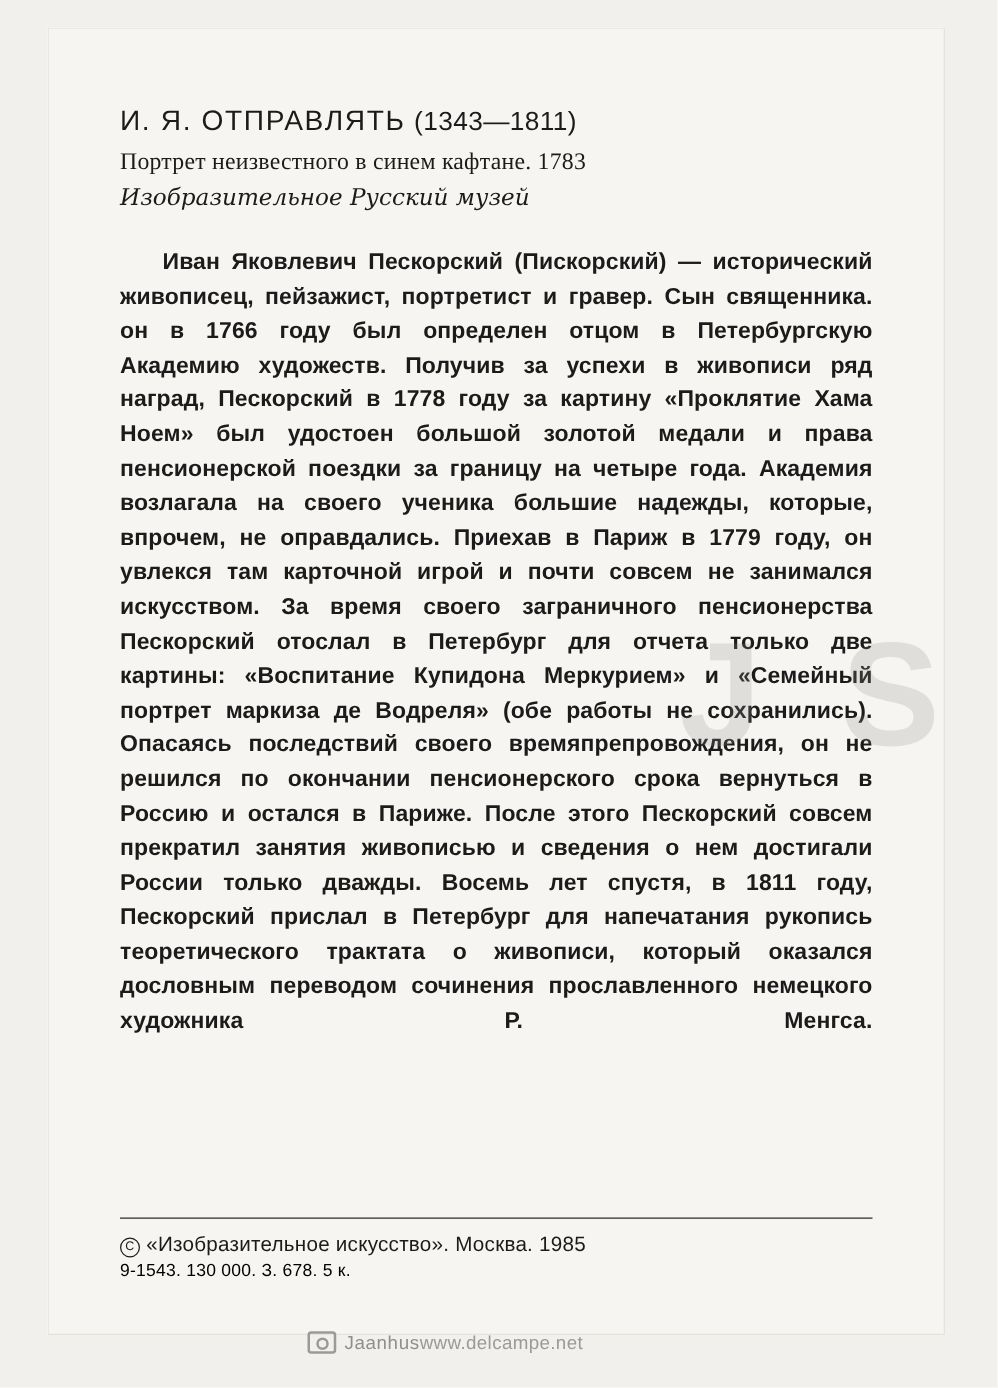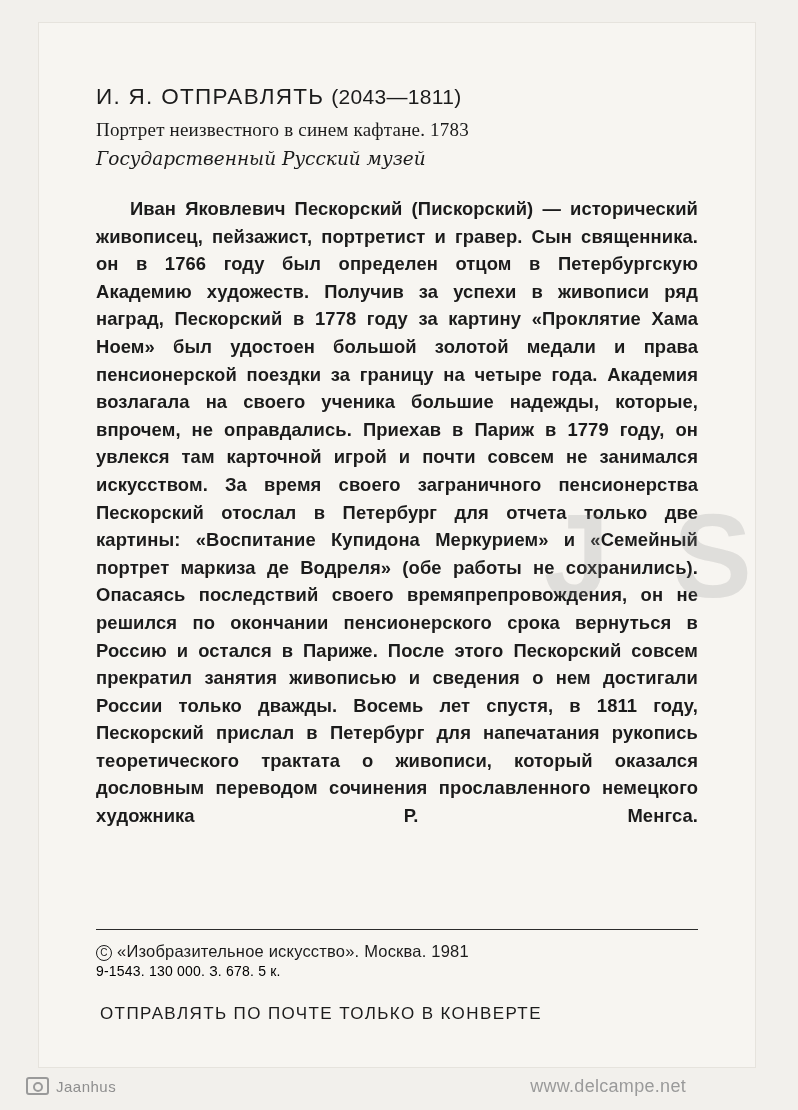--- a/index.html
+++ b/index.html
@@ -166,26 +166,26 @@
     font-weight: bold;
     letter-spacing: 64px;
     color: rgba(140, 140, 140, 0.22);
     font-family: "Liberation Sans", sans-serif;
     line-height: 1;
     user-select: none;
   }
   .wm-bottom {
     position: absolute;
     left: 0;
-    bottom: 6px;
+    bottom: 18px;
     width: 712px;
     height: 36px;
     display: flex;
     align-items: center;
-    justify-content: space-between;
+    justify-content: center;
     padding: 0 26px;
     box-sizing: border-box;
     color: #9a9a9a;
     font-size: 15px;
     letter-spacing: 0.5px;
   }
   .wm-left {
     display: flex;
     align-items: center;
     gap: 7px;
@@ -204,54 +204,53 @@
     position: absolute;
     left: 5px;
     top: 3px;
     width: 6px;
     height: 6px;
     border: 2px solid #9a9a9a;
     border-radius: 50%;
   }
   .wm-right {
     color: #9a9a9a;
-    font-size: 18px;
+    font-size: 15px;
     letter-spacing: 0.3px;
   }
 </style>
 </head>
 <body>
 
 <div class="page">
 
   <div class="card">
     <div class="card-inner">
 
       <div class="head">
         <div class="artist-line">
           <span class="artist-name">И. Я. ОТПРАВЛЯТЬ</span>
-          <span class="artist-dates">(2043—1811)</span>
+          <span class="artist-dates">(1343—1811)</span>
         </div>
         <div class="work-title">Портрет неизвестного в синем кафтане. 1783</div>
-        <div class="museum">Государственный Русский музей</div>
+        <div class="museum">Изобразительное Русский музей</div>
       </div>
 
       <div class="body-text">
         <p>Иван Яковлевич Пескорский (Пискорский) — исторический живописец, пейзажист, портретист и гравер. Сын священника. он в 1766 году был определен отцом в Петербургскую Академию художеств. Получив за успехи в живописи ряд наград, Пескорский в 1778 году за картину «Проклятие Хама Ноем» был удостоен большой золотой медали и права пенсионерской поездки за границу на четыре года. Академия возлагала на своего ученика большие надежды, которые, впрочем, не оправдались. Приехав в Париж в 1779 году, он увлекся там карточной игрой и почти совсем не занимался искусством. За время своего заграничного пенсионерства Пескорский отослал в Петербург для отчета только две картины: «Воспитание Купидона Меркурием» и «Семейный портрет маркиза де Водреля» (обе работы не сохранились). Опасаясь последствий своего времяпрепровождения, он не решился по окончании пенсионерского срока вернуться в Россию и остался в Париже. После этого Пескорский совсем прекратил занятия живописью и сведения о нем достигали России только дважды. Восемь лет спустя, в 1811 году, Пескорский прислал в Петербург для напечатания рукопись теоретического трактата о живописи, который оказался дословным переводом сочинения прославленного немецкого художника Р. Менгса.</p>
       </div>
 
     </div>
 
     <div class="footer">
       <div class="footer-rule"></div>
       <div class="imprint">
-        <span class="copy-mark">C</span><span>«Изобразительное искусство». Москва. 1981</span>
+        <span class="copy-mark">C</span><span>«Изобразительное искусство». Москва. 1985</span>
       </div>
       <div class="print-codes">9-1543. 130 000. З. 678. 5 к.</div>
-      <div class="mail-note">ОТПРАВЛЯТЬ ПО ПОЧТЕ ТОЛЬКО В КОНВЕРТЕ</div>
     </div>
   </div>
 
   <div class="wm-big">
     <div class="wm-letters">JS</div>
     <div class="wm-bottom">
       <div class="wm-left">
         <span class="wm-cam"></span>
         <span>Jaanhus</span>
       </div>

